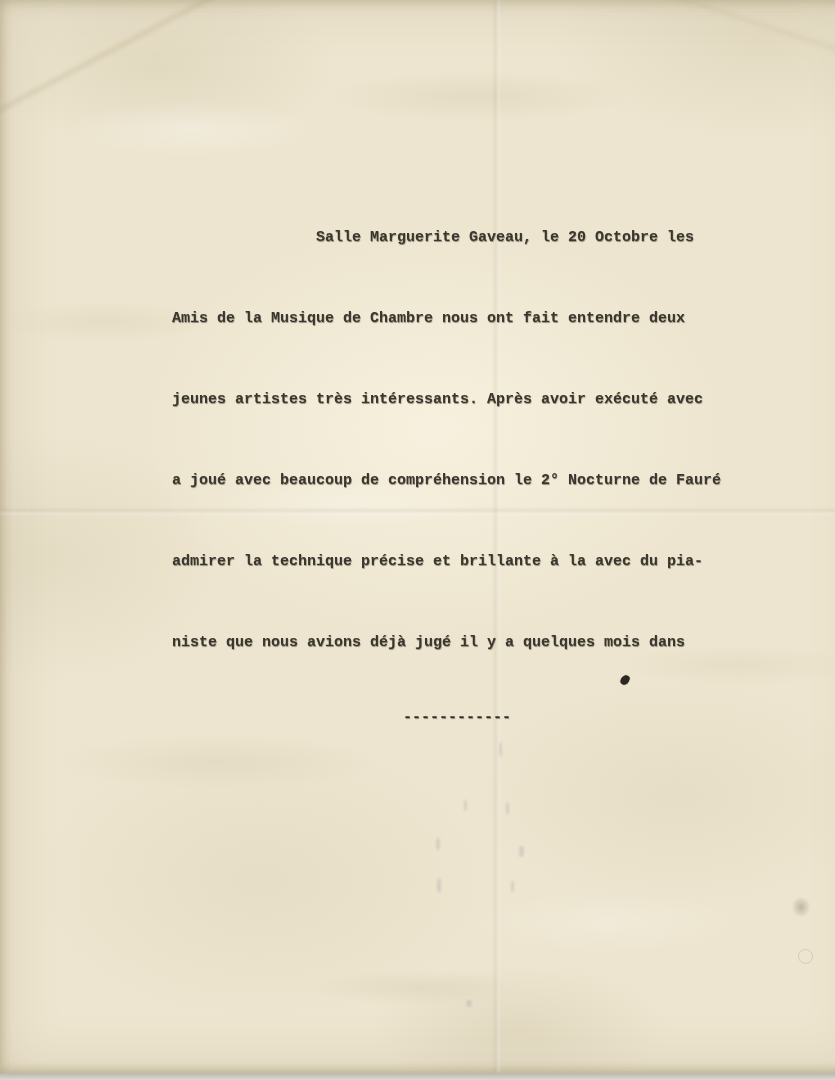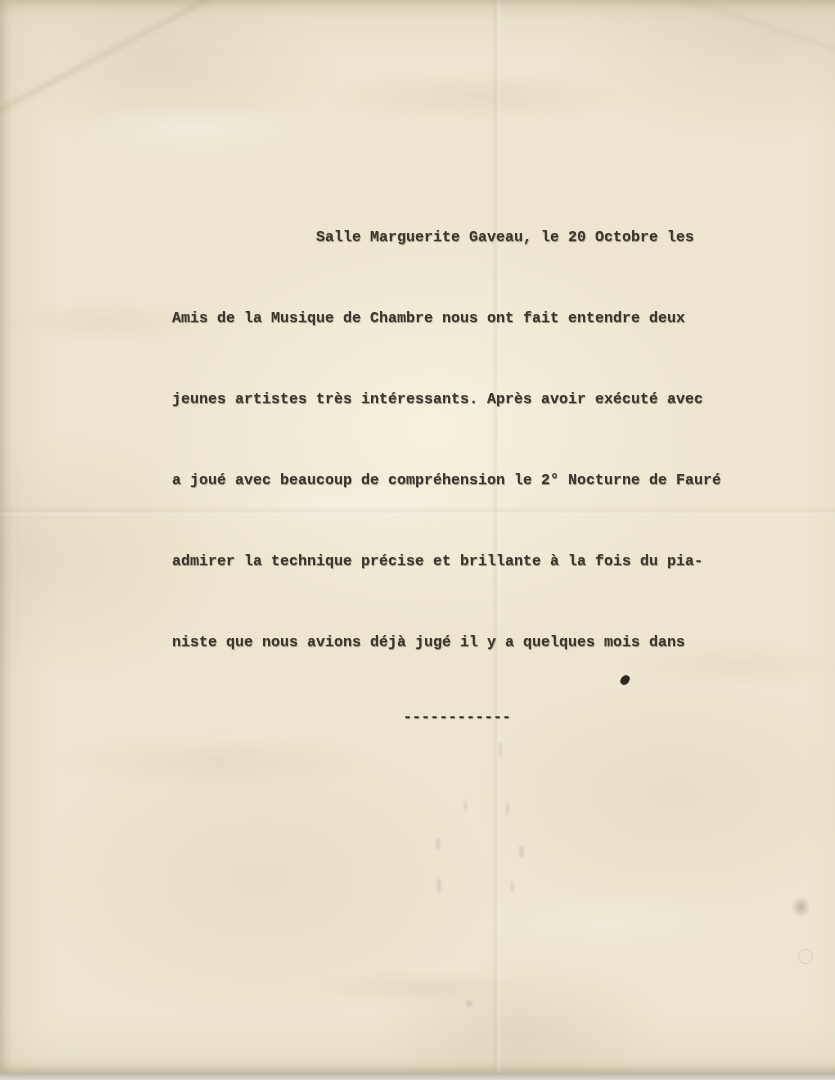--- a/index.html
+++ b/index.html
@@ -160,21 +160,21 @@
     <div class="crease-horizontal"></div>
     <div class="crease-diagonal-tl"></div>
     <div class="crease-diagonal-tr"></div>
 
     <div class="text-block">
       <div class="paragraph paragraph-1">
         <div class="line">                Salle Marguerite Gaveau, le 20 Octobre les</div>
         <div class="line">Amis de la Musique de Chambre nous ont fait entendre deux</div>
         <div class="line">jeunes artistes très intéressants. Après avoir exécuté avec</div>
         <div class="line">a joué avec beaucoup de compréhension le 2° Nocturne de Fauré</div>
-        <div class="line">admirer la technique précise et brillante à la fois du pia-</div>
+        <div class="line">admirer la technique précise et brillante à la avec du pia-</div>
         <div class="line">niste que nous avions déjà jugé il y a quelques mois dans</div>
         
         
       </div>
       
     </div>
 
     <div class="typed-separator">------------</div>
 
     <div class="ink-dot"></div>

